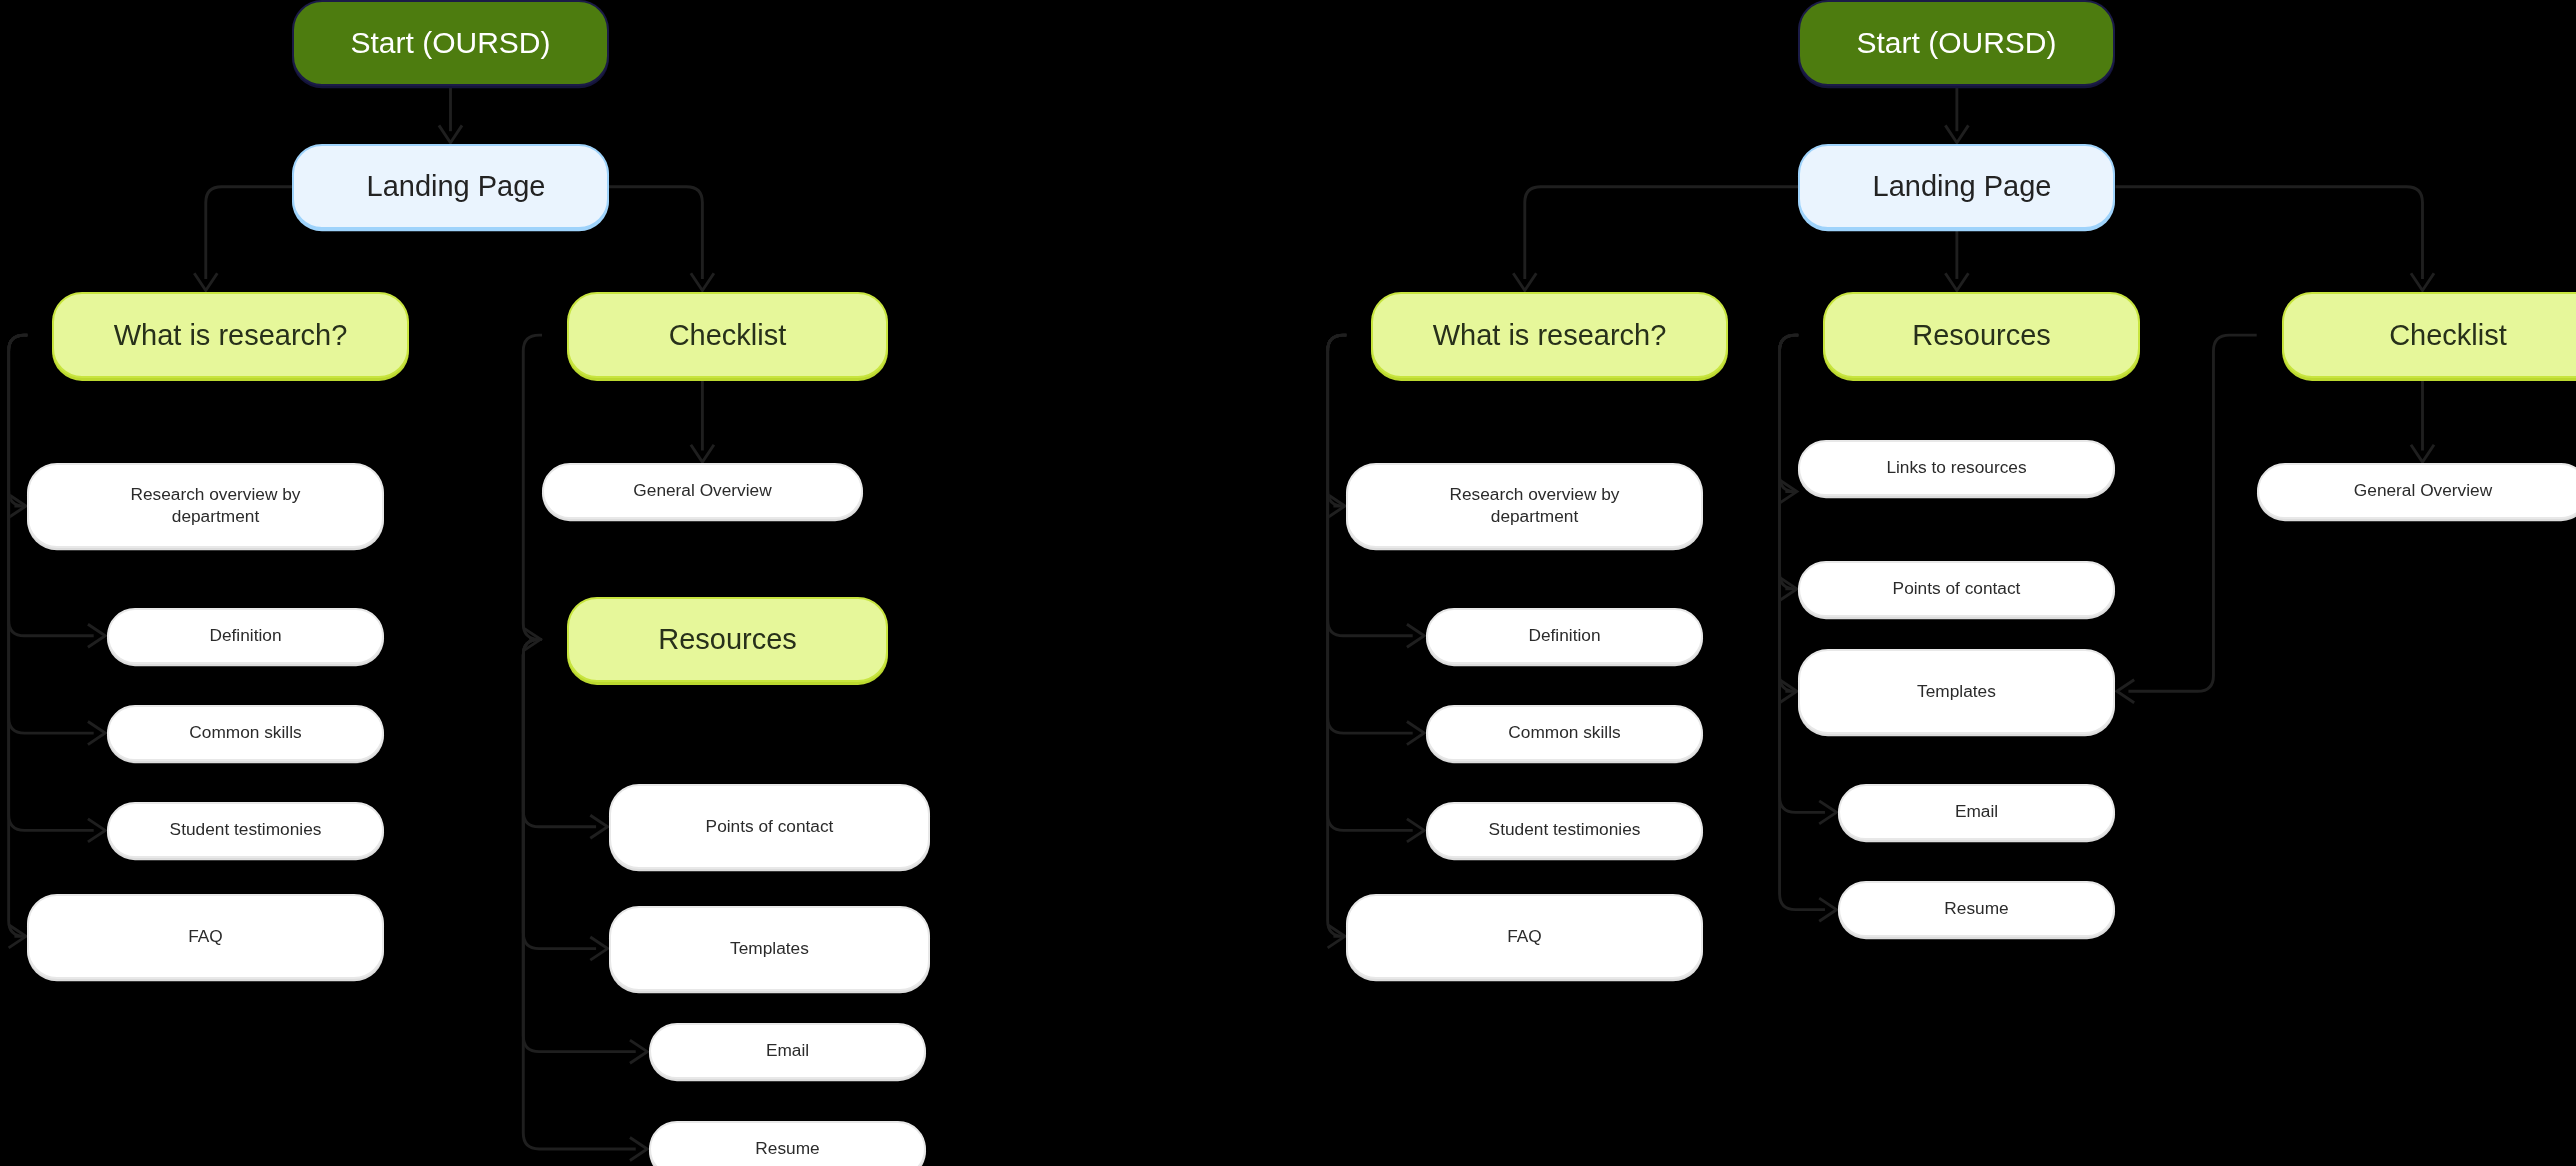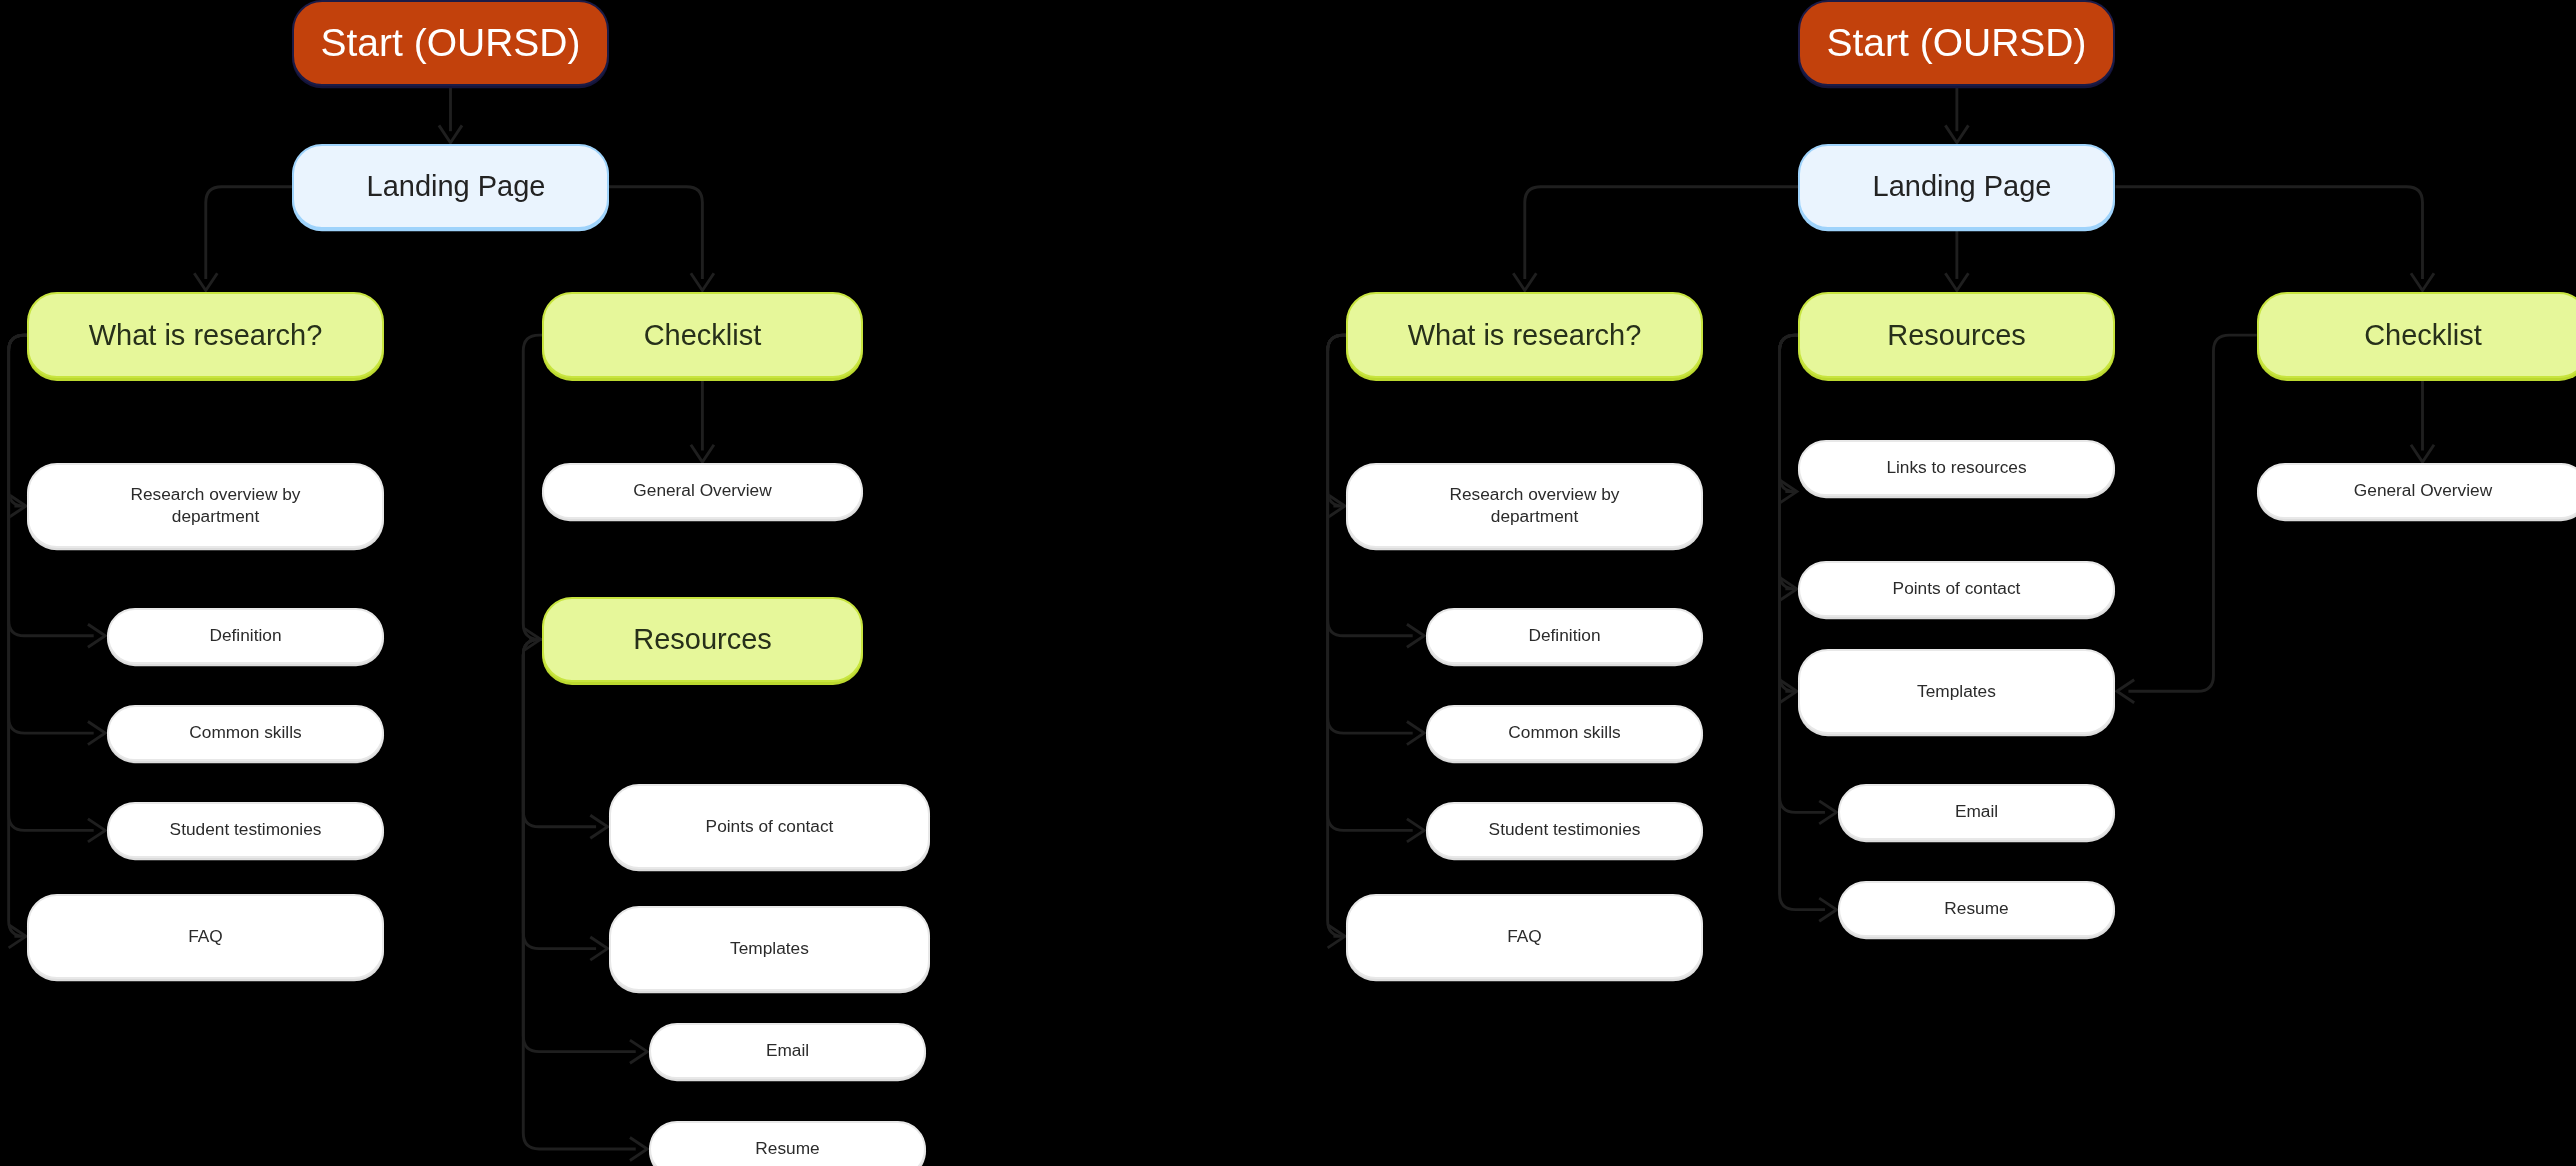--- a/index.html
+++ b/index.html
@@ -1,22 +1,22 @@
 <!DOCTYPE html>
 <html style="font-size:11.5px"><head>
 <meta charset="utf-8">
 <style>
   html,body{margin:0;padding:0;background:#000;}
   body{width:2576px;height:1167px;overflow:hidden;font-family:"Liberation Sans",sans-serif;}
   #stage{position:relative;width:2576px;height:1167px;background:#000;}
   svg.edges{position:absolute;left:0;top:0;width:2576px;height:1167px;overflow:visible;}
   .node{position:absolute;box-sizing:border-box;display:flex;align-items:center;justify-content:center;text-align:center;border-radius:30px;line-height:1.25;}
-  .node.start{background:#c2410c;border:2.2px solid #1b1b47;color:#ffffff;font-size:39px;box-shadow:0 2.2px 0 #14143a;}
+  .node.start{background:#4d7c0f;border:2.2px solid #1b1b47;color:#ffffff;font-size:30px;box-shadow:0 2.2px 0 #14143a;}
   .node.landing{background:#eaf4fe;border:2.2px solid #9fd3fb;color:#232323;font-size:29px;box-shadow:0 2.2px 0 #9fd3fb;padding-left:11px;}
-  .node.section{background:#e6f79a;border:2.2px solid #c8e53f;color:#27301a;font-size:29px;box-shadow:0 2.9px 0 #bcd92f;}
+  .node.section{background:#e6f79a;border:2.2px solid #c8e53f;color:#27301a;font-size:29px;box-shadow:0 2.9px 0 #bcd92f;margin-left:25px;}
   .node.leaf{background:#ffffff;border:2.2px solid #e8e8e8;color:#2b2b2b;font-size:17.3px;box-shadow:0 2.2px 0 #dcdcdc;}
   .node.leaf.two-line{white-space:pre-line;padding-left:20px;}
   .edge-path{fill:none;stroke:#1f1f1f;stroke-width:4;}
 </style>
 </head>
 <body>
 
 <div id="stage">
   <svg class="edges" id="edge-layer" viewBox="0 0 3574 1619" preserveAspectRatio="none">
       <path d="M625,120 L625,182" class="edge-path"></path>

